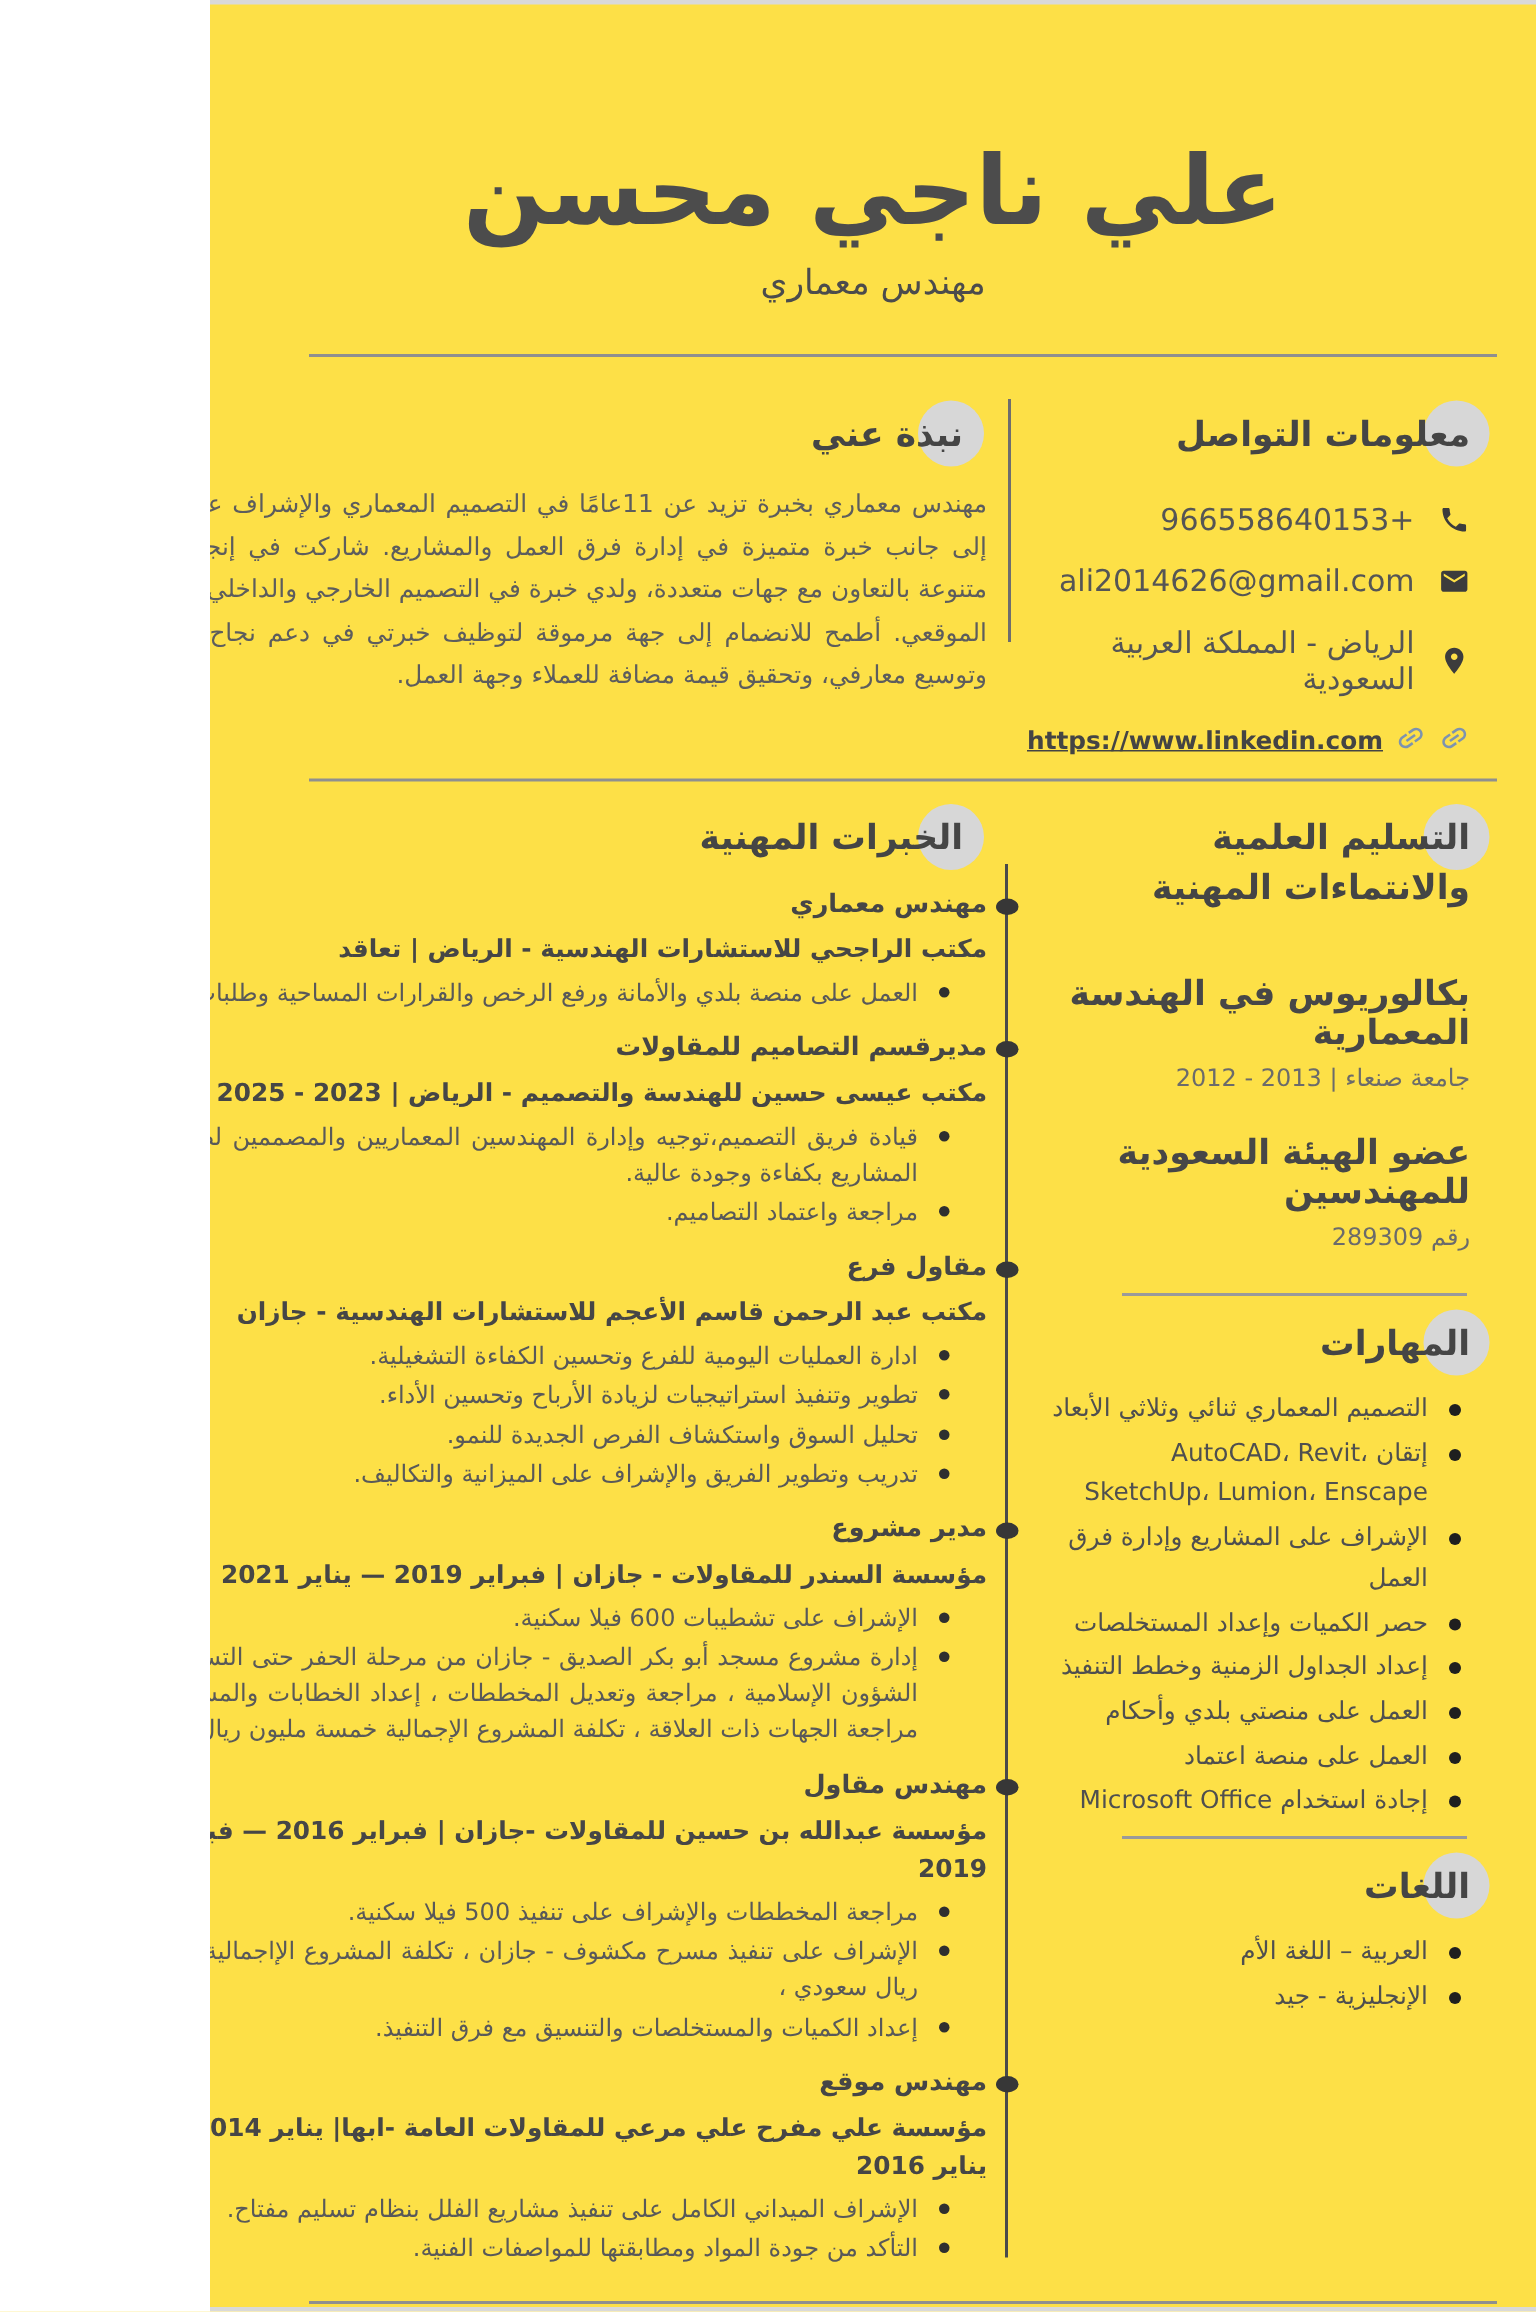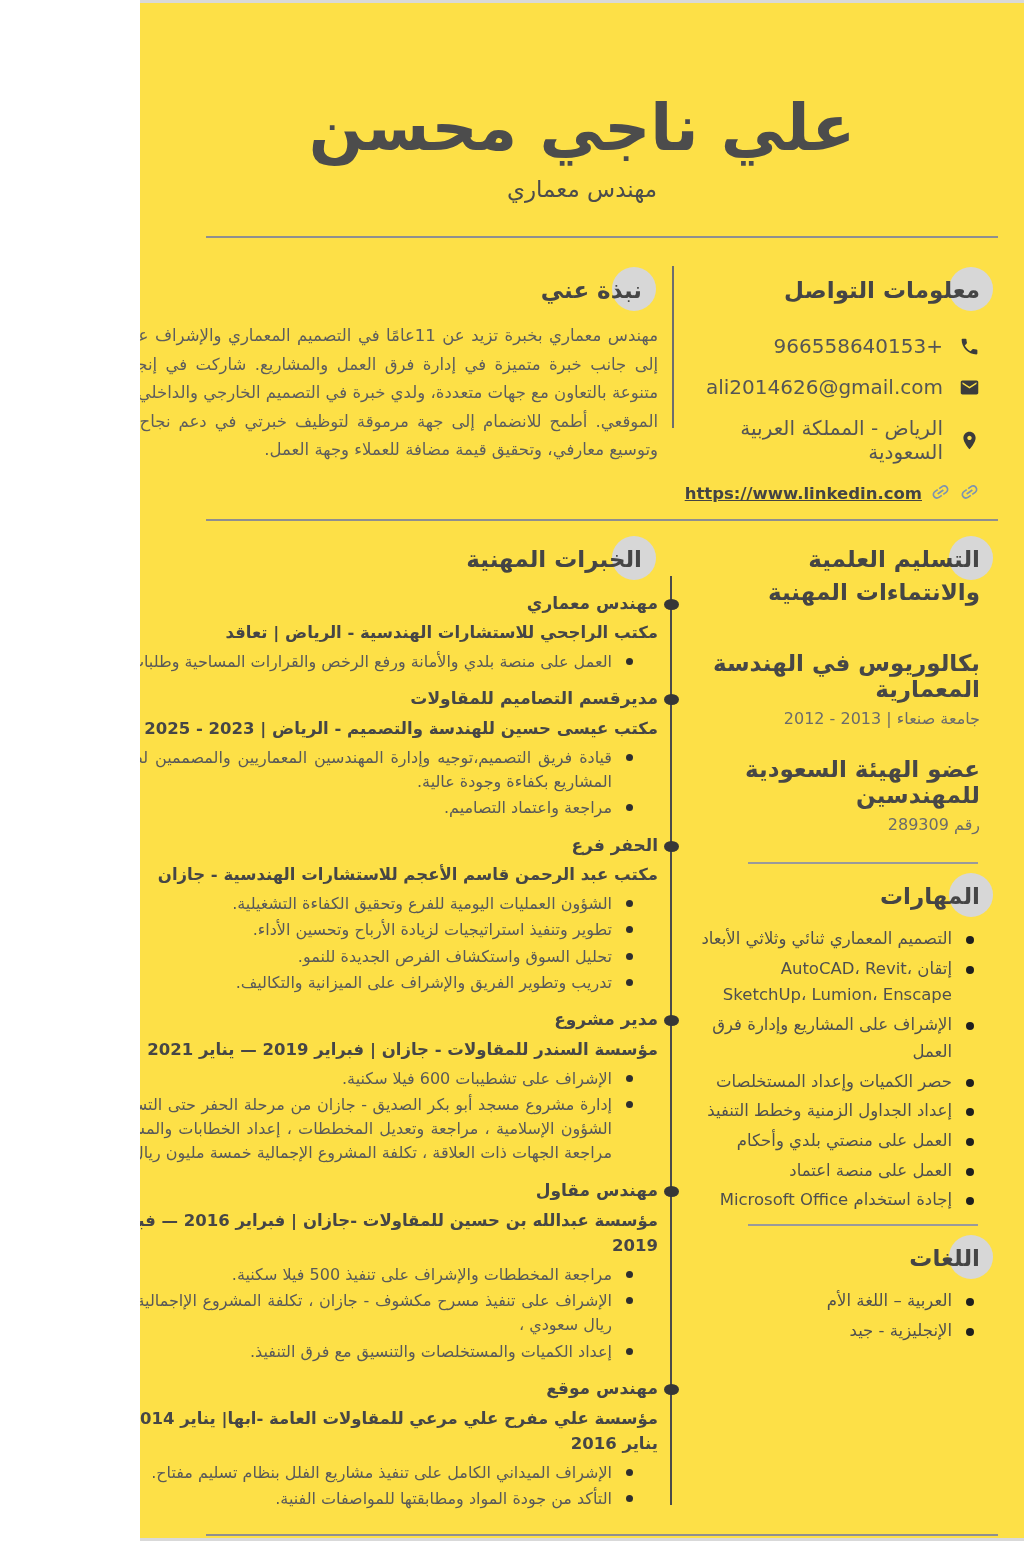--- a/index.html
+++ b/index.html
@@ -234,25 +234,25 @@
               <ul>
 
                   <li>قيادة فريق التصميم،توجيه وإدارة المهندسين المعماريين والمصممين لضمان تنفيذ المشاريع بكفاءة وجودة عالية.</li>
 
                   <li>مراجعة واعتماد التصاميم.</li>
                 </ul>
             </article>
 
             <article class="job">
               <span class="dot"></span>
-              <h3>الحفر فرع</h3>
+              <h3>مقاول فرع</h3>
               <p class="job-sub">مكتب عبد الرحمن قاسم الأعجم للاستشارات الهندسية - جازان</p>
               <ul>
 
-                  <li>الشؤون العمليات اليومية للفرع وتحقيق الكفاءة التشغيلية.</li>
+                  <li>ادارة العمليات اليومية للفرع وتحسين الكفاءة التشغيلية.</li>
 
                   <li>تطوير وتنفيذ استراتيجيات لزيادة الأرباح وتحسين الأداء.</li>
 
                   <li>تحليل السوق واستكشاف الفرص الجديدة للنمو.</li>
 
                   <li>تدريب وتطوير الفريق والإشراف على الميزانية والتكاليف.</li>
                 </ul>
             </article>
 
             <article class="job">

